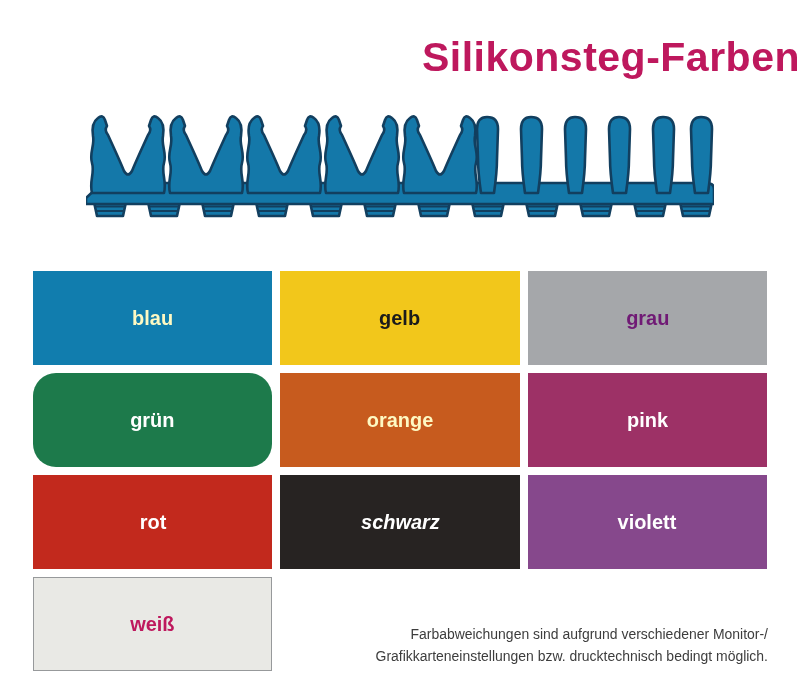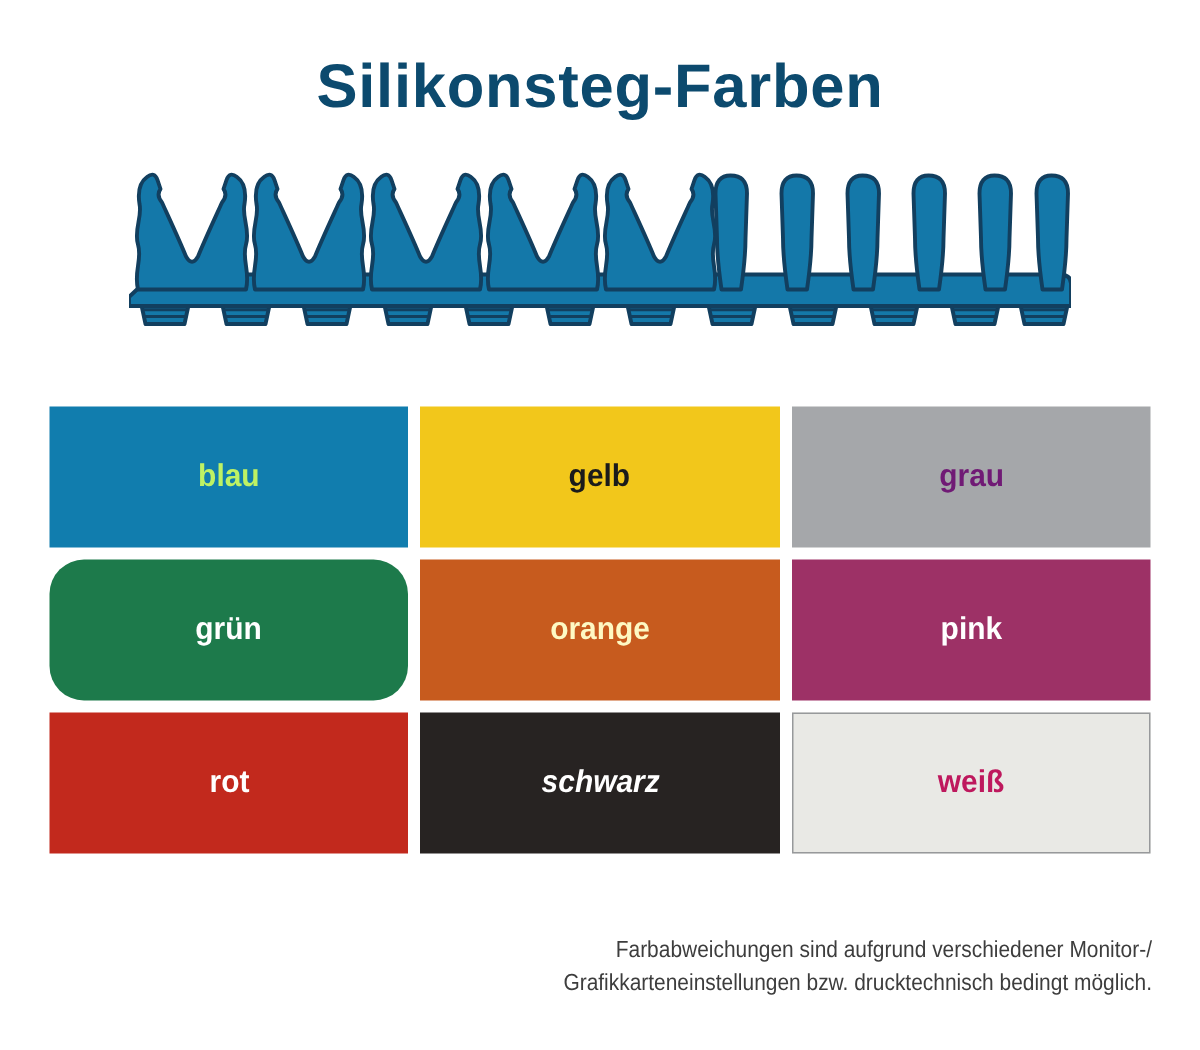--- a/index.html
+++ b/index.html
@@ -47,21 +47,21 @@
     font-size:15.5px;
     line-height:22px;
     transform:scaleX(.9);
     transform-origin:100% 50%;
     white-space:nowrap;
   }
 </style>
 </head>
 <body>
 
-<h1 class="page-title" style="color: #0c4a6e;">Silikonsteg-Farben</h1>
+<h1 class="page-title" style="color: #be185d; text-align: right;">Silikonsteg-Farben</h1>
 
 <div class="comb-wrap">
   <svg width="628" height="106" viewBox="0 0 628 106" xmlns="http://www.w3.org/2000/svg">
     <defs>
       <path id="vpair" d="M -36,80 C -39,68 -33,60 -36,50 C -39,40 -33,32 -35,23 Q -37,10 -30,5 Q -25,1 -23,7 L -21,13 Q -24,17 -20,22 C -15,33 -8,48 -4,58 Q 0,65 4,58 C 8,48 15,33 20,22 Q 24,17 21,13 L 23,7 Q 25,1 30,5 Q 37,10 35,23 C 33,32 39,40 36,50 C 33,60 39,68 36,80 Z"></path>
       <path id="finger" d="M -7,80 C -9,66 -10,56 -10,46 L -11,16 Q -11,4 -1,4 Q 10,4 10,16 L 9,46 C 9,56 8,66 6,80 Z"></path>
       <g id="foot">
         <path class="comb-fill" d="M -16,89 L 16,89 L 13,103 L -13,103 Z" fill="#1478a9" stroke="#123f5f"></path>
         <path class="comb-stripe" d="M -15,93.5 L 15,93.5 M -14,98 L 14,98" stroke-width="2" fill="none" stroke="#123f5f"></path>
       </g>
@@ -91,21 +91,21 @@
     <use class="comb-fill" href="#finger" x="402" fill="#1478a9" stroke="#123f5f"></use>
     <use class="comb-fill" href="#finger" x="446" fill="#1478a9" stroke="#123f5f"></use>
     <use class="comb-fill" href="#finger" x="490" fill="#1478a9" stroke="#123f5f"></use>
     <use class="comb-fill" href="#finger" x="534" fill="#1478a9" stroke="#123f5f"></use>
     <use class="comb-fill" href="#finger" x="578" fill="#1478a9" stroke="#123f5f"></use>
     <use class="comb-fill" href="#finger" x="616" fill="#1478a9" stroke="#123f5f"></use>
   </svg>
 </div>
 
 <div class="swatch-grid">
-  <div class="swatch" style="background: rgb(17, 125, 174); color: #bef264;">
+  <div class="swatch" style="background: rgb(17, 125, 174); color: #fef9c3;">
     <span class="swatch-label">blau</span>
   </div>
   <div class="swatch" style="background: rgb(242, 199, 27); color: rgb(27, 27, 27);">
     <span class="swatch-label">gelb</span>
   </div>
   <div class="swatch" style="background: rgb(165, 167, 170); color: #701a75;">
     <span class="swatch-label">grau</span>
   </div>
   <div class="swatch" style="background: rgb(29, 122, 75); color: rgb(255, 255, 255); border-radius: 23px;">
     <span class="swatch-label">grün</span>
@@ -115,20 +115,23 @@
   </div>
   <div class="swatch" style="background: rgb(157, 49, 102); color: rgb(255, 255, 255);">
     <span class="swatch-label">pink</span>
   </div>
   <div class="swatch" style="background: rgb(194, 41, 29); color: rgb(255, 255, 255);">
     <span class="swatch-label">rot</span>
   </div>
   <div class="swatch" style="background: rgb(39, 35, 34); color: rgb(255, 255, 255); font-style: italic;">
     <span class="swatch-label">schwarz</span>
   </div>
+  <div class="swatch" style="background: rgb(134, 72, 140); color: rgb(255, 255, 255);">
+    <span class="swatch-label">violett</span>
+  </div>
   <div class="swatch" style="background: rgb(233, 233, 229); color: #be185d; border: 1px solid rgb(151, 153, 155);">
     <span class="swatch-label">weiß</span>
   </div>
 </div>
 
 <div class="footer-note" style="color: rgb(61, 61, 61);">
   <div>Farbabweichungen sind aufgrund verschiedener Monitor-/</div>
   <div>Grafikkarteneinstellungen bzw. drucktechnisch bedingt möglich.</div>
 </div>
 

